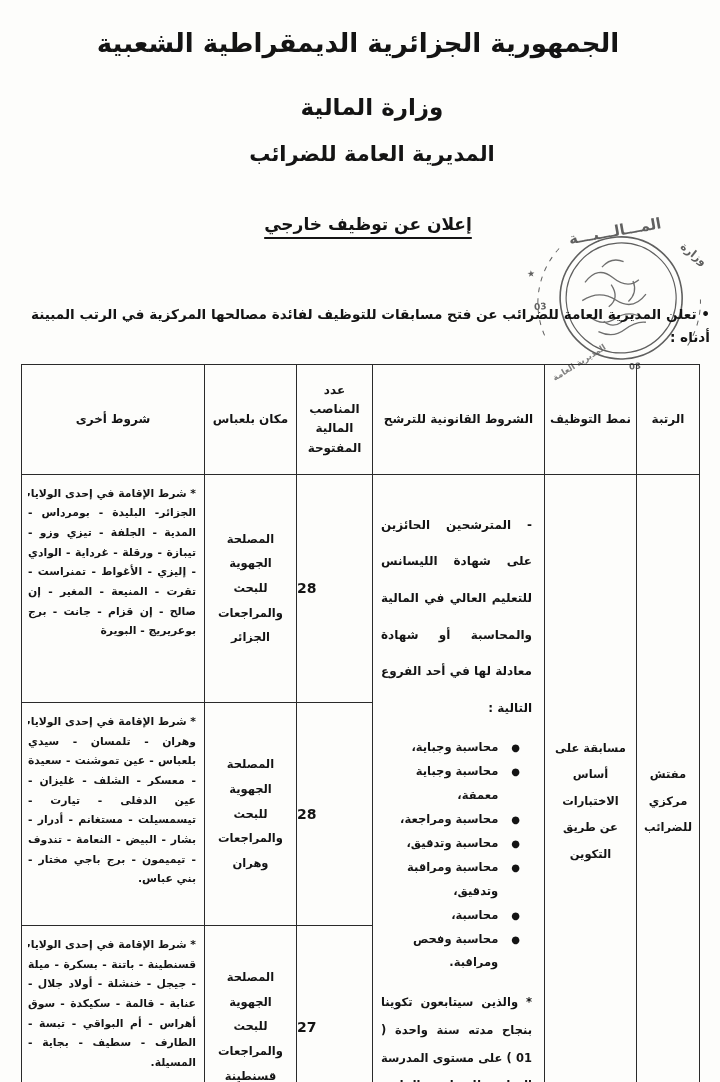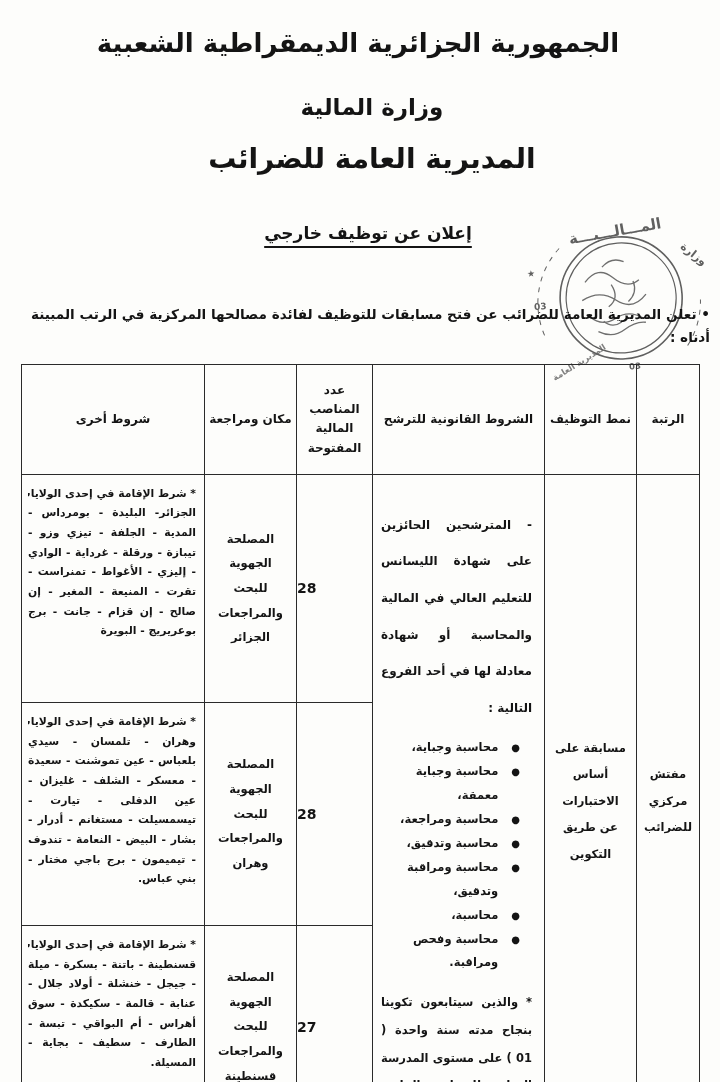--- a/index.html
+++ b/index.html
@@ -10,21 +10,21 @@
     color:#141414;
     direction:rtl;
     position:relative;
     overflow:hidden;
   }
   .page{position:absolute;inset:0;}
   
   .doc-header{text-align:center;padding-left:24px;}
   .h1{margin-top:28px;font-size:26px;font-weight:700;letter-spacing:0px;transform:translateX(-14px);}
   .h2{margin-top:36px;font-size:23px;font-weight:700;}
-  .h3{margin-top:22px;font-size:28px;font-weight:700;}
+  .h3{margin-top:22px;font-size:21px;font-weight:700;}
   
   .title-wrap{text-align:center;margin-top:48px;transform:translateX(8px);}
   .doc-title{
     font-size:17px;font-weight:700;
     text-decoration:underline;
     text-underline-offset:7px;
     text-decoration-thickness:1.5px;
   }
   
   .intro{
@@ -140,21 +140,21 @@
       <col style="width:76px">
       <col style="width:92px">
       <col style="width:183px">
     </colgroup>
     <thead>
       <tr>
         <th>الرتبة</th>
         <th>نمط التوظيف</th>
         <th>الشروط القانونية للترشح</th>
         <th>عدد المناصب المالية المفتوحة</th>
-        <th>مكان ومراجعة</th>
+        <th>مكان بلعباس</th>
         <th>شروط أخرى</th>
       </tr>
     </thead>
     <tbody>
       <tr class="r1">
         <td class="rank" rowspan="3">مفتش مركزي للضرائب</td>
         <td class="mode" rowspan="3">مسابقة على أساس الاختبارات عن طريق التكوين</td>
         <td class="legal" rowspan="3">
           <p class="intro-p">- المترشحين الحائزين على شهادة الليسانس للتعليم العالي في المالية والمحاسبة أو شهادة معادلة لها في أحد الفروع التالية :</p>
           <ul>

